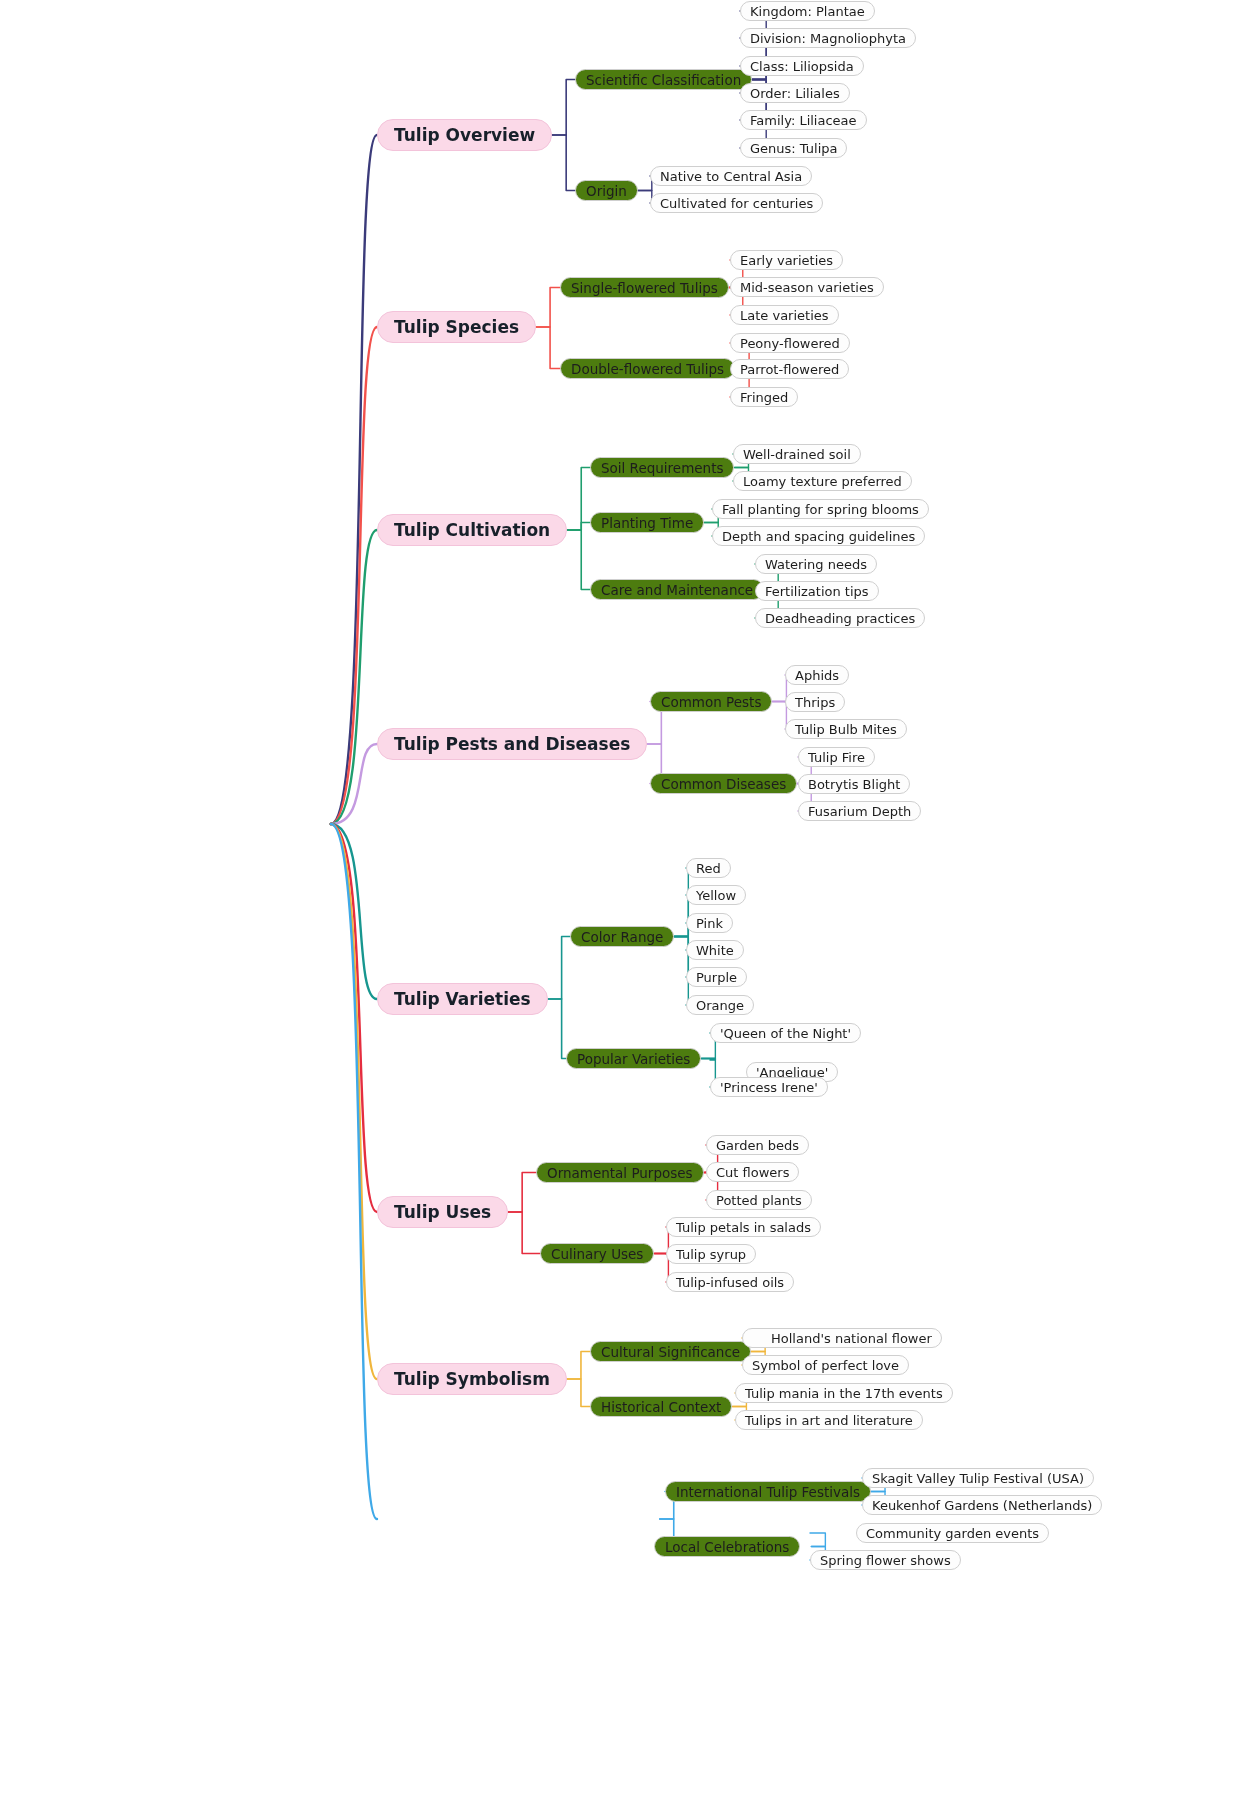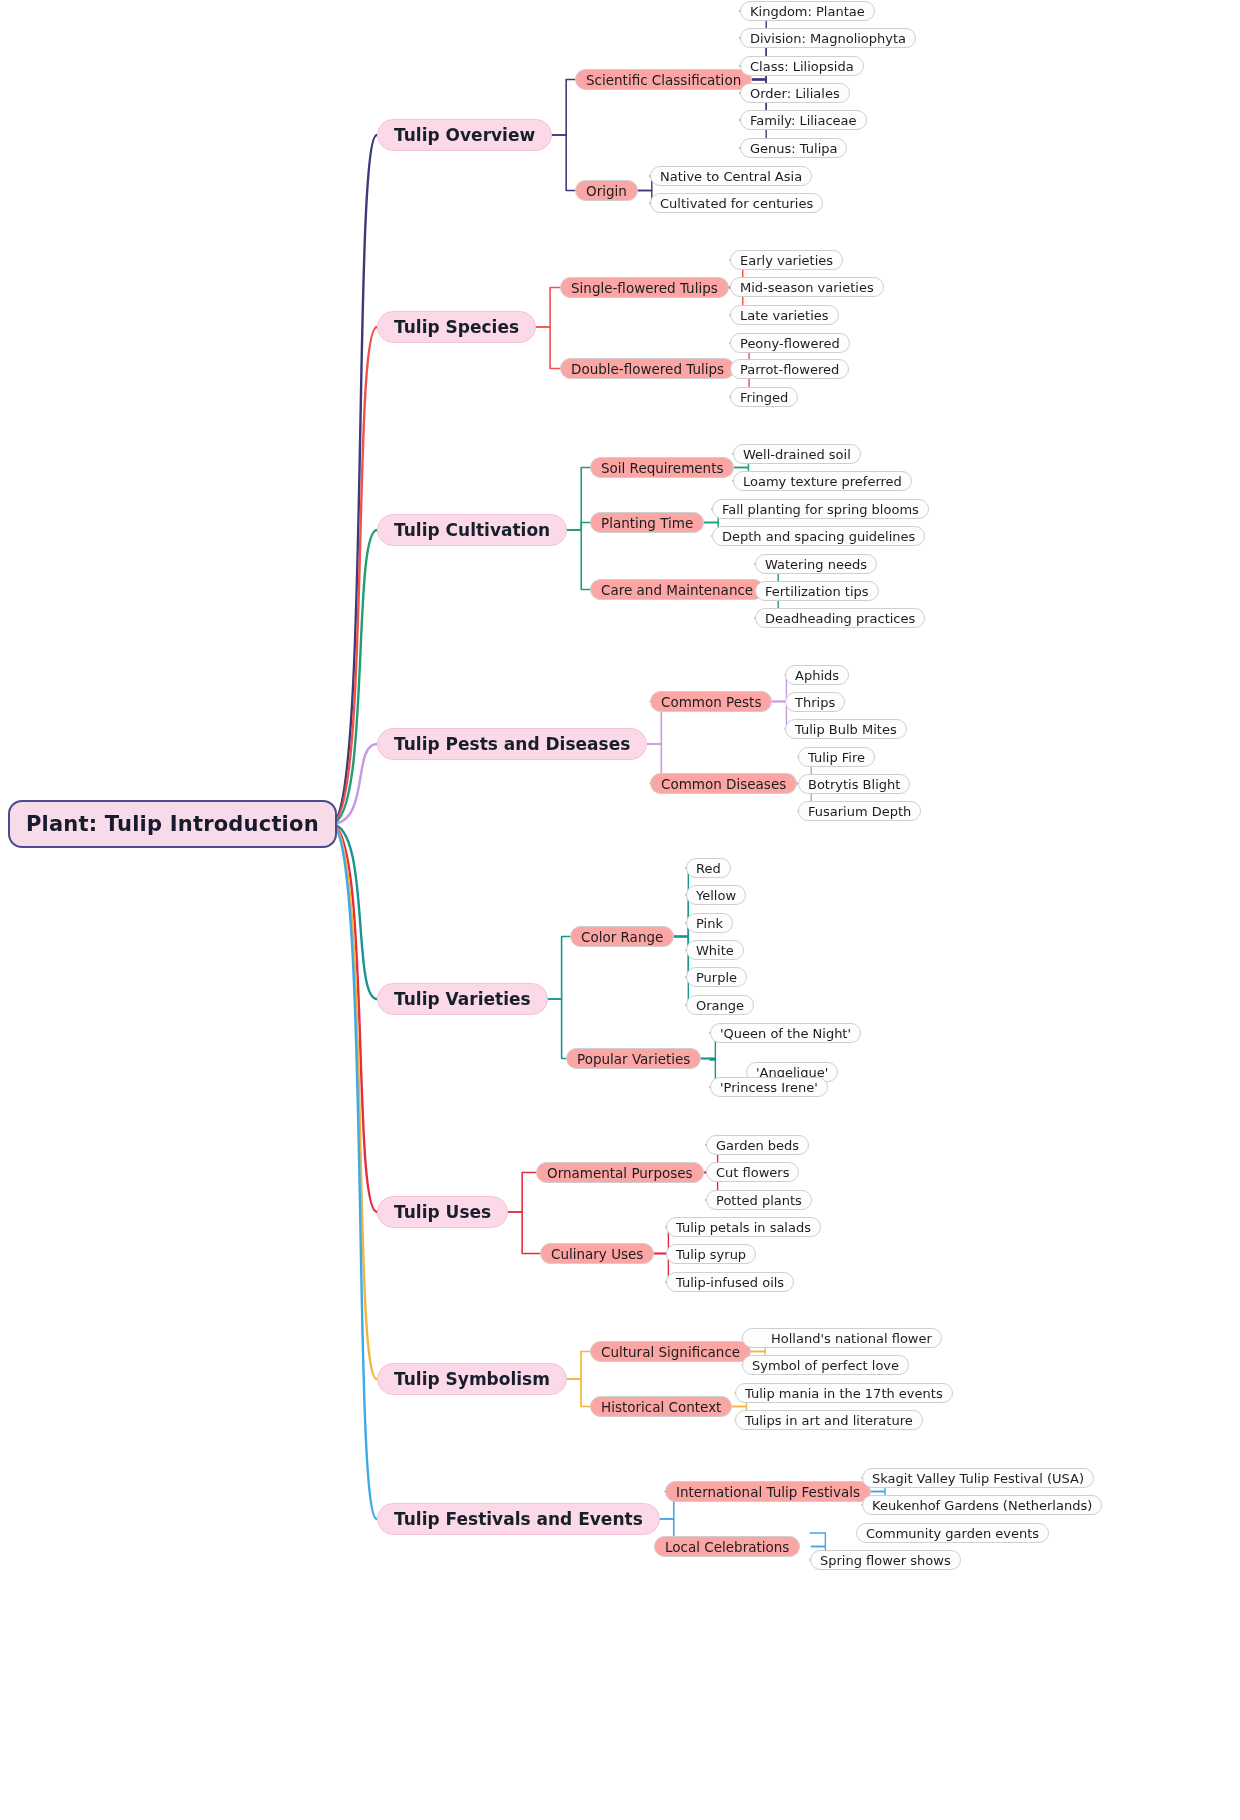--- a/index.html
+++ b/index.html
@@ -46,21 +46,21 @@
     background: #fbd9e8;
     border: 1px solid #f3c3da;
     border-radius: 16px;
     color: #17202a;
     font-size: 17px;
     font-weight: bold;
     padding: 0 16px;
     height: 32px;
   }
   .sub-node {
-    background: #fca5a5;
+    background: #4d7c0f;
     border: 1px solid #cfcfcf;
     border-radius: 11px;
     color: #1d1d1d;
     font-size: 13.5px;
     padding: 0 10px;
     height: 21px;
   }
   .leaf-node {
     background: #fdfdfd;
     border: 1px solid #cfcfcf;
@@ -146,21 +146,20 @@
       <path d="M 732.421875 1406.5 H 746.421875 V 1420 H 735" stroke="#f0b63c" stroke-width="1.4" fill="none" stroke-linecap="round" stroke-linejoin="round"></path>
       <path d="M 330.796875 824 C 370.796875 824, 351.58828125 1519, 377 1519" stroke="#3fa9e8" stroke-width="2.4" fill="none" stroke-linecap="round"></path>
       <path d="M 659.75 1519 H 673.75 V 1491.5 H 665" stroke="#3fa9e8" stroke-width="1.6" fill="none" stroke-linecap="round" stroke-linejoin="round"></path>
       <path d="M 871.03125 1491.5 H 885.03125 V 1478 H 862" stroke="#3fa9e8" stroke-width="1.4" fill="none" stroke-linecap="round" stroke-linejoin="round"></path>
       <path d="M 871.03125 1491.5 H 885.03125 V 1505 H 862" stroke="#3fa9e8" stroke-width="1.4" fill="none" stroke-linecap="round" stroke-linejoin="round"></path>
       <path d="M 659.75 1519 H 673.75 V 1546.5 H 665" stroke="#3fa9e8" stroke-width="1.6" fill="none" stroke-linecap="round" stroke-linejoin="round"></path>
       <path d="M 811.359375 1546.5 H 825.359375 V 1533 H 810" stroke="#3fa9e8" stroke-width="1.4" fill="none" stroke-linecap="round" stroke-linejoin="round"></path>
       <path d="M 811.359375 1546.5 H 825.359375 V 1560 H 810" stroke="#3fa9e8" stroke-width="1.4" fill="none" stroke-linecap="round" stroke-linejoin="round"></path>
     </svg>
 
-  <div class="node root-node" style="left:8px; top:800px;">Plant: Tulip Introduction</div>
 
   <div class="node branch-node" style="left:377px; top:119px;">Tulip Overview</div>
   <div class="node sub-node" style="left:575px; top:69px;">Scientific Classification</div>
   <div class="node leaf-node" style="left:740px; top:1px;">Kingdom: Plantae</div>
   <div class="node leaf-node" style="left:740px; top:28px;">Division: Magnoliophyta</div>
   <div class="node leaf-node" style="left:740px; top:56px;">Class: Liliopsida</div>
   <div class="node leaf-node" style="left:740px; top:83px;">Order: Liliales</div>
   <div class="node leaf-node" style="left:740px; top:110px;">Family: Liliaceae</div>
   <div class="node leaf-node" style="left:740px; top:138px;">Genus: Tulipa</div>
   <div class="node sub-node" style="left:575px; top:180px;">Origin</div>
@@ -223,20 +222,19 @@
   <div class="node leaf-node" style="left:666px; top:1272px;">Tulip-infused oils</div>
 
   <div class="node branch-node" style="left:377px; top:1363px;">Tulip Symbolism</div>
   <div class="node sub-node" style="left:590px; top:1341px;">Cultural Significance</div>
   <div class="node leaf-node" style="left:742px; top:1328px;padding-left:28px;">Holland's national flower</div>
   <div class="node leaf-node" style="left:742px; top:1355px;">Symbol of perfect love</div>
   <div class="node sub-node" style="left:590px; top:1396px;">Historical Context</div>
   <div class="node leaf-node" style="left:735px; top:1383px;">Tulip mania in the 17th events</div>
   <div class="node leaf-node" style="left:735px; top:1410px;">Tulips in art and literature</div>
 
-  <div class="node branch-node" style="left:377px; top:1503px;">Tulip Festivals and Events</div>
   <div class="node sub-node" style="left:665px; top:1481px;">International Tulip Festivals</div>
   <div class="node leaf-node" style="left:862px; top:1468px;">Skagit Valley Tulip Festival (USA)</div>
   <div class="node leaf-node" style="left:862px; top:1495px;">Keukenhof Gardens (Netherlands)</div>
   <div class="node sub-node" style="left:654px; top:1536px;">Local Celebrations</div>
   <div class="node leaf-node" style="left:810px; top:1523px;margin-left:46px;">Community garden events</div>
   <div class="node leaf-node" style="left:810px; top:1550px;">Spring flower shows</div>
 </div>
 
 </body></html>

